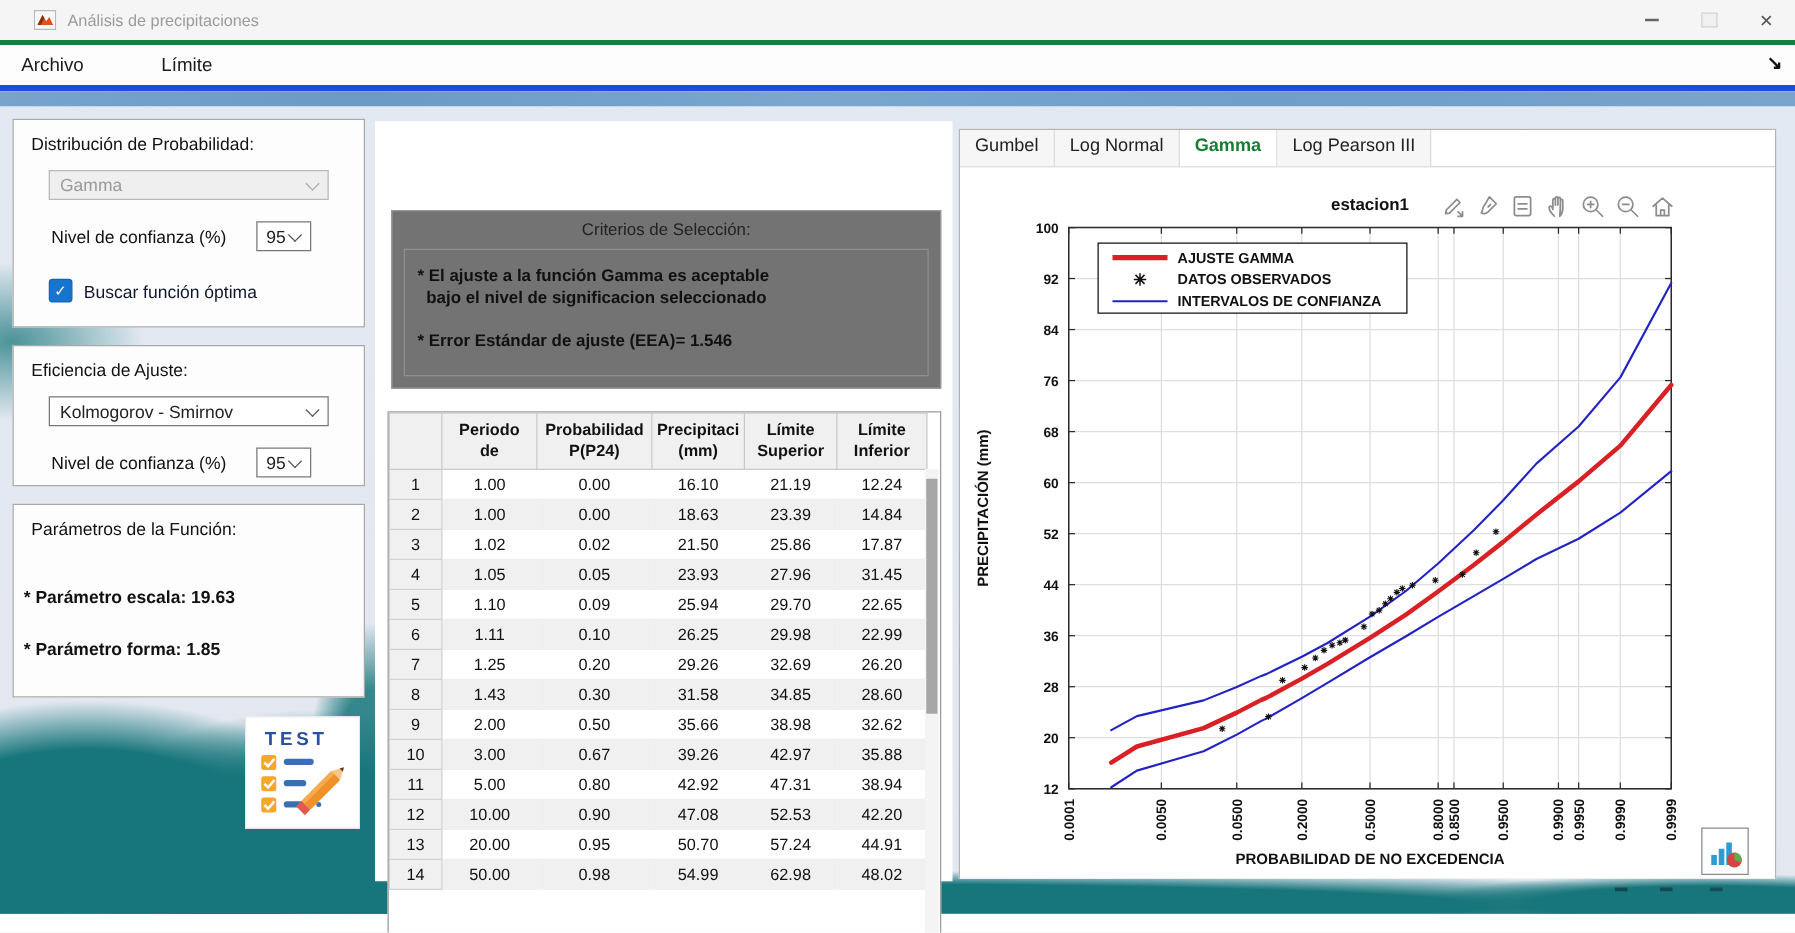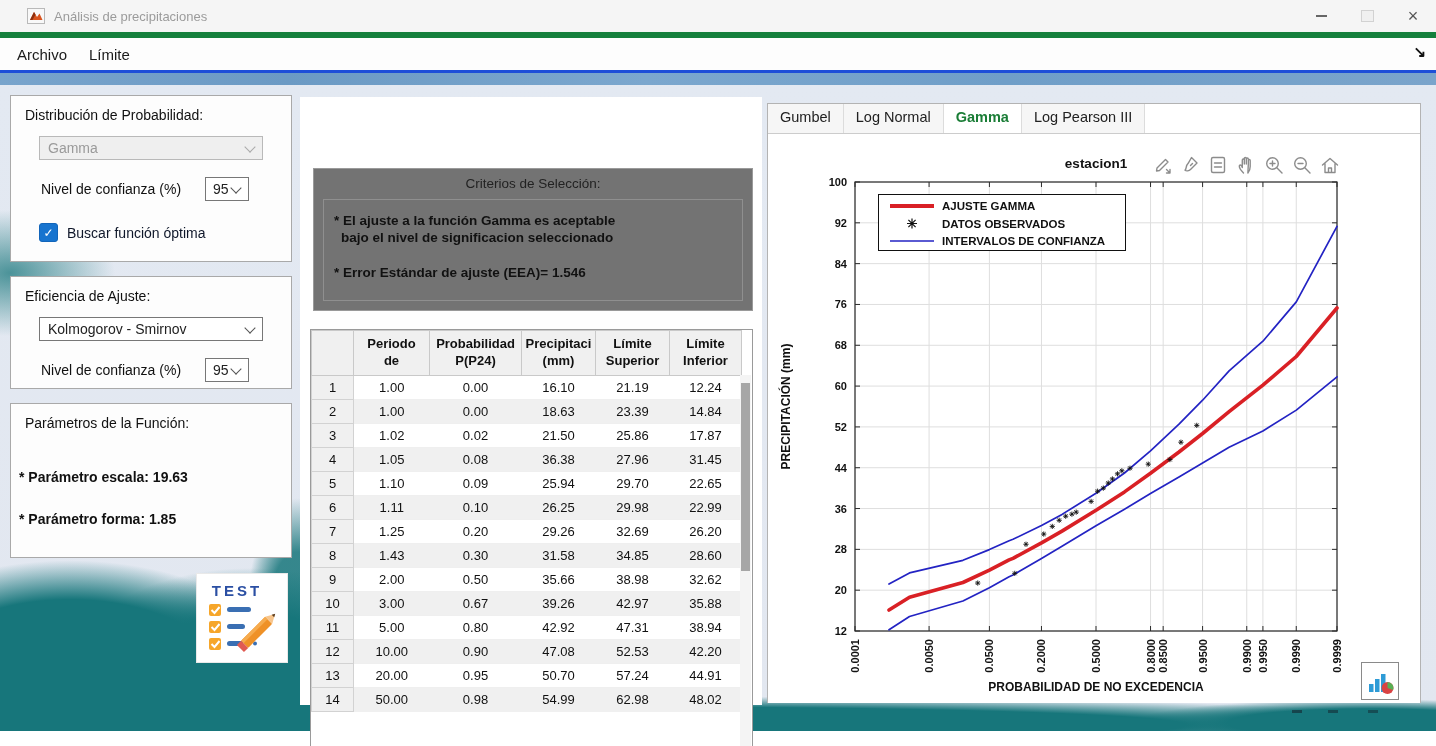--- a/index.html
+++ b/index.html
@@ -1,30 +1,30 @@
 <!DOCTYPE html>
 <html><head>
 <meta charset="utf-8">
 <style>
   html,body{margin:0;padding:0;}
   body{width:1436px;height:746px;overflow:hidden;font-family:"Liberation Sans",sans-serif;background:#e9e9e9;}
   .window{width:1436px;height:746px;position:relative;background:#fff;}
 
   
-  .titlebar{height:32px;background:#f5f5f5;border-bottom:6px solid #15803d;display:flex;align-items:center;position:relative;}
+  .titlebar{height:32px;background:#f5f5f5;border-bottom:4px solid #15803d;display:flex;align-items:center;position:relative;}
   .app-icon{margin-left:27px;width:18px;height:16px;display:inline-block;}
   .win-title{color:#9b9b9b;font-size:13px;margin-left:9px;}
   .win-controls{position:absolute;right:0;top:0;height:100%;display:flex;}
   .win-btn{width:46px;height:100%;display:flex;align-items:center;justify-content:center;cursor:default;}
   .glyph-min{width:11px;height:2px;background:#666;display:block;}
   .glyph-max{width:11px;height:10px;border:1px solid #d2d2d2;display:block;background:#f0f0f0;}
   .glyph-close{font-size:18px;color:#555;line-height:1;}
 
   
-  .menubar{height:32px;background:#fdfdfd;border-bottom:3px solid #1d4ed8;display:flex;align-items:center;padding-left:6px;position:relative;}
+  .menubar{height:32px;background:#fdfdfd;border-bottom:5px solid #1d4ed8;display:flex;align-items:center;padding-left:6px;position:relative;gap:40px;}
   .menu-item{font-size:15px;color:#1b1b1b;padding:4px 11px;}
   .undock-arrow{position:absolute;right:10px;top:5px;font-size:15px;color:#111;font-weight:bold;}
 
   
   .tabbar{height:24px;background:#f0f0f0;display:flex;align-items:flex-end;padding:0 0 2px 8px;gap:30px;}
   .main-tab{font-size:14.5px;font-weight:bold;font-style:italic;color:#1c1c1c;white-space:nowrap;}
   .main-tab.active{transform:translateY(-5px);}
 
   
   .content{position:relative;width:1436px;height:658px;
@@ -258,22 +258,22 @@
                 <th>3</th>
                 <td>1.02</td>
                 <td>0.02</td>
                 <td>21.50</td>
                 <td>25.86</td>
                 <td>17.87</td>
               </tr>
               <tr>
                 <th>4</th>
                 <td>1.05</td>
-                <td>0.08</td>
-                <td>36.38</td>
+                <td>0.05</td>
+                <td>23.93</td>
                 <td>27.96</td>
                 <td>31.45</td>
               </tr>
               <tr>
                 <th>5</th>
                 <td>1.10</td>
                 <td>0.09</td>
                 <td>25.94</td>
                 <td>29.70</td>
                 <td>22.65</td>

